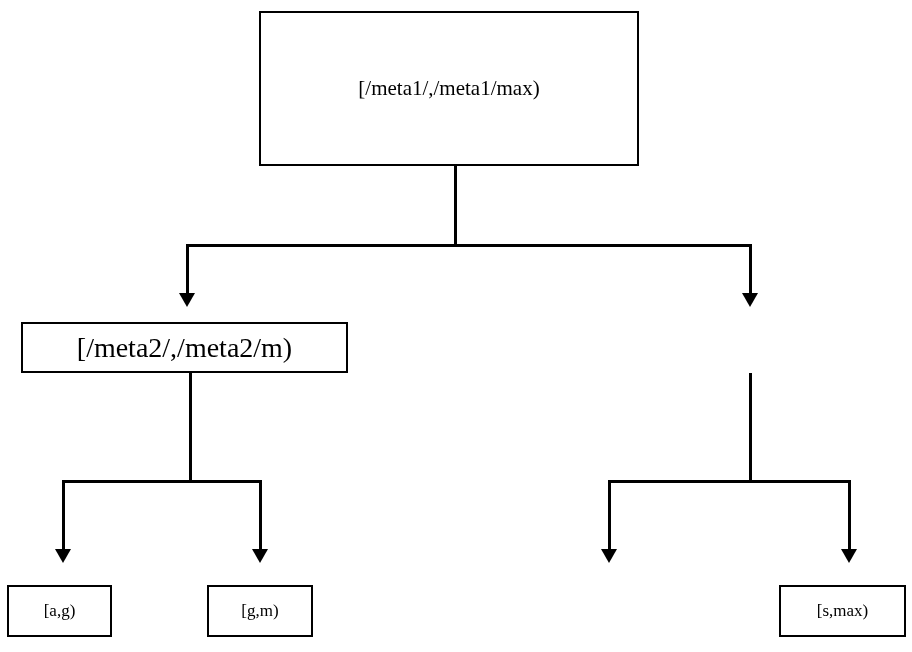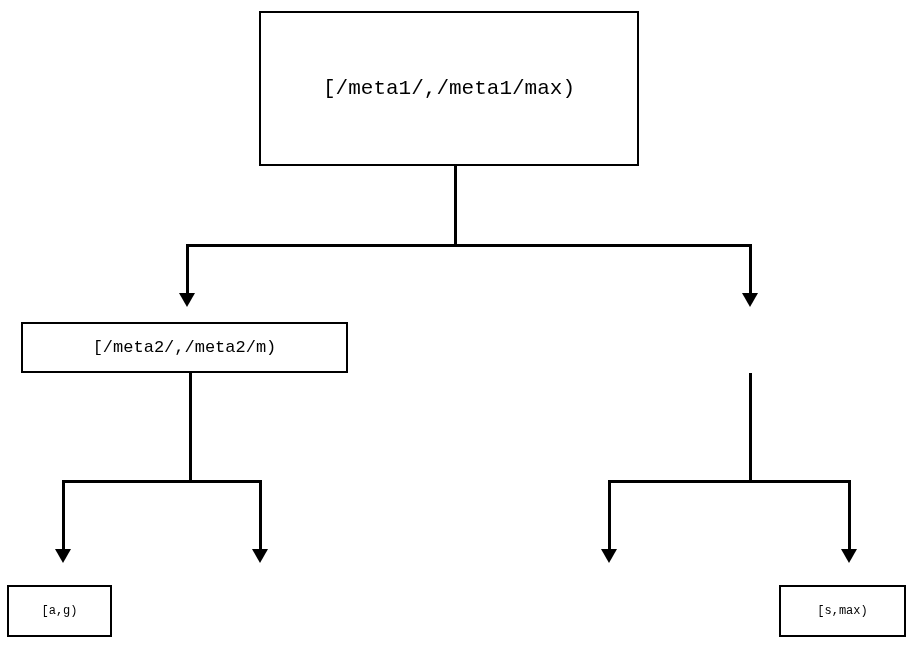--- a/index.html
+++ b/index.html
@@ -7,42 +7,42 @@
     margin: 0;
     padding: 0;
     background: #ffffff;
   }
   #canvas {
     position: relative;
     width: 912px;
     height: 652px;
     background: #ffffff;
     overflow: hidden;
-    font-family: Liberation Mono, monospace;
+    font-family: Liberation Serif, serif;
   }
   .node {
     position: absolute;
     box-sizing: border-box;
     border: 2px solid #000000;
     background: #ffffff;
     display: flex;
     align-items: center;
     justify-content: center;
     color: #000000;
     white-space: pre;
     letter-spacing: 0px;
   }
   .node-root {
     font-size: 21px;
   }
   .node-mid {
-    font-size: 17px;
+    font-size: 28px;
   }
   .node-leaf {
-    font-size: 12px;
+    font-size: 17px;
   }
   .edge-v {
     position: absolute;
     width: 3px;
     background: #000000;
   }
   .edge-h {
     position: absolute;
     height: 3px;
     background: #000000;
@@ -103,19 +103,22 @@
   <div class="arrow-head" style="left:601px; top:549px;"></div>
 
   <div class="edge-v" style="left:848px; top:480px; height:74px;"></div>
 
   <div class="arrow-head" style="left:841px; top:549px;"></div>
 
   <div class="node node-leaf" style="left:7px; top:585px; width:105px; height:52px;">
     <span>[a,g)</span>
   </div>
 
+  <div class="node node-leaf" style="left:207px; top:585px; width:106px; height:52px;">
+    <span>[g,m)</span>
+  </div>
 
 
   <div class="node node-leaf" style="left:779px; top:585px; width:127px; height:52px;">
     <span>[s,max)</span>
   </div>
 
 </div>
 
 </body></html>

